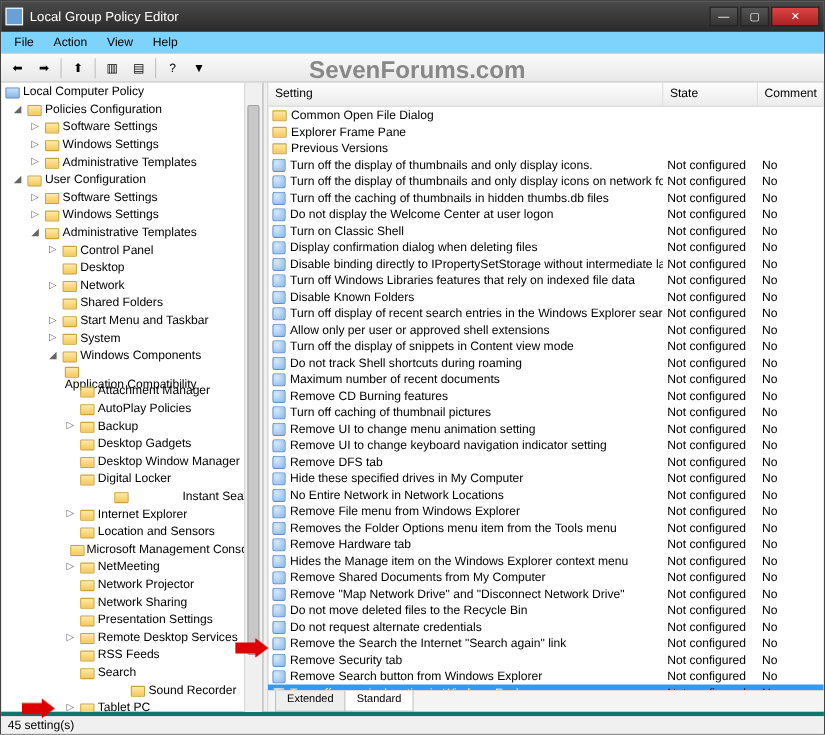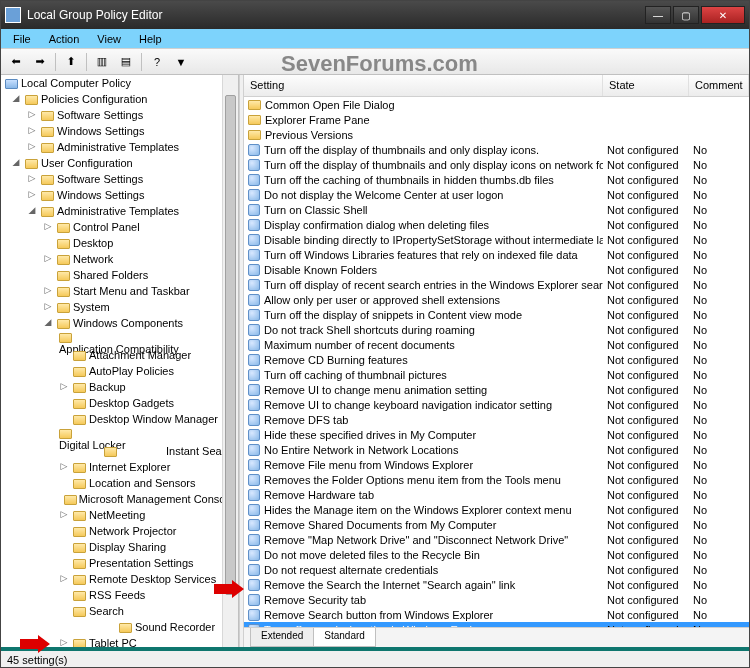--- a/index.html
+++ b/index.html
@@ -239,21 +239,21 @@
               </span>
               <span class="tlabel">Desktop Gadgets</span>
             </div>
             <div class="tnode" style="padding-left: 56px;">
               <span class="tw"></span>
               <span class="tic">
                 <span class="fld"></span>
               </span>
               <span class="tlabel">Desktop Window Manager</span>
             </div>
-            <div class="tnode" style="padding-left: 56px; flex-direction: column;">
+            <div class="tnode" style="padding-left: 56px;">
               <span class="tw"></span>
               <span class="tic">
                 <span class="fld"></span>
               </span>
               <span class="tlabel">Digital Locker</span>
             </div>
             <div class="tnode" style="padding-left: 56px; gap: 47px;">
               <span class="tw"></span>
               <span class="tic">
                 <span class="fld"></span>
@@ -293,21 +293,21 @@
               <span class="tic">
                 <span class="fld"></span>
               </span>
               <span class="tlabel">Network Projector</span>
             </div>
             <div class="tnode" style="padding-left: 56px;">
               <span class="tw"></span>
               <span class="tic">
                 <span class="fld"></span>
               </span>
-              <span class="tlabel">Display Sharing</span>
+              <span class="tlabel">Network Sharing</span>
             </div>
             <div class="tnode" style="padding-left: 56px;">
               <span class="tw"></span>
               <span class="tic">
                 <span class="fld"></span>
               </span>
               <span class="tlabel">Presentation Settings</span>
             </div>
             <div class="tnode" style="padding-left: 56px;">
               <span class="tw">▷</span>

